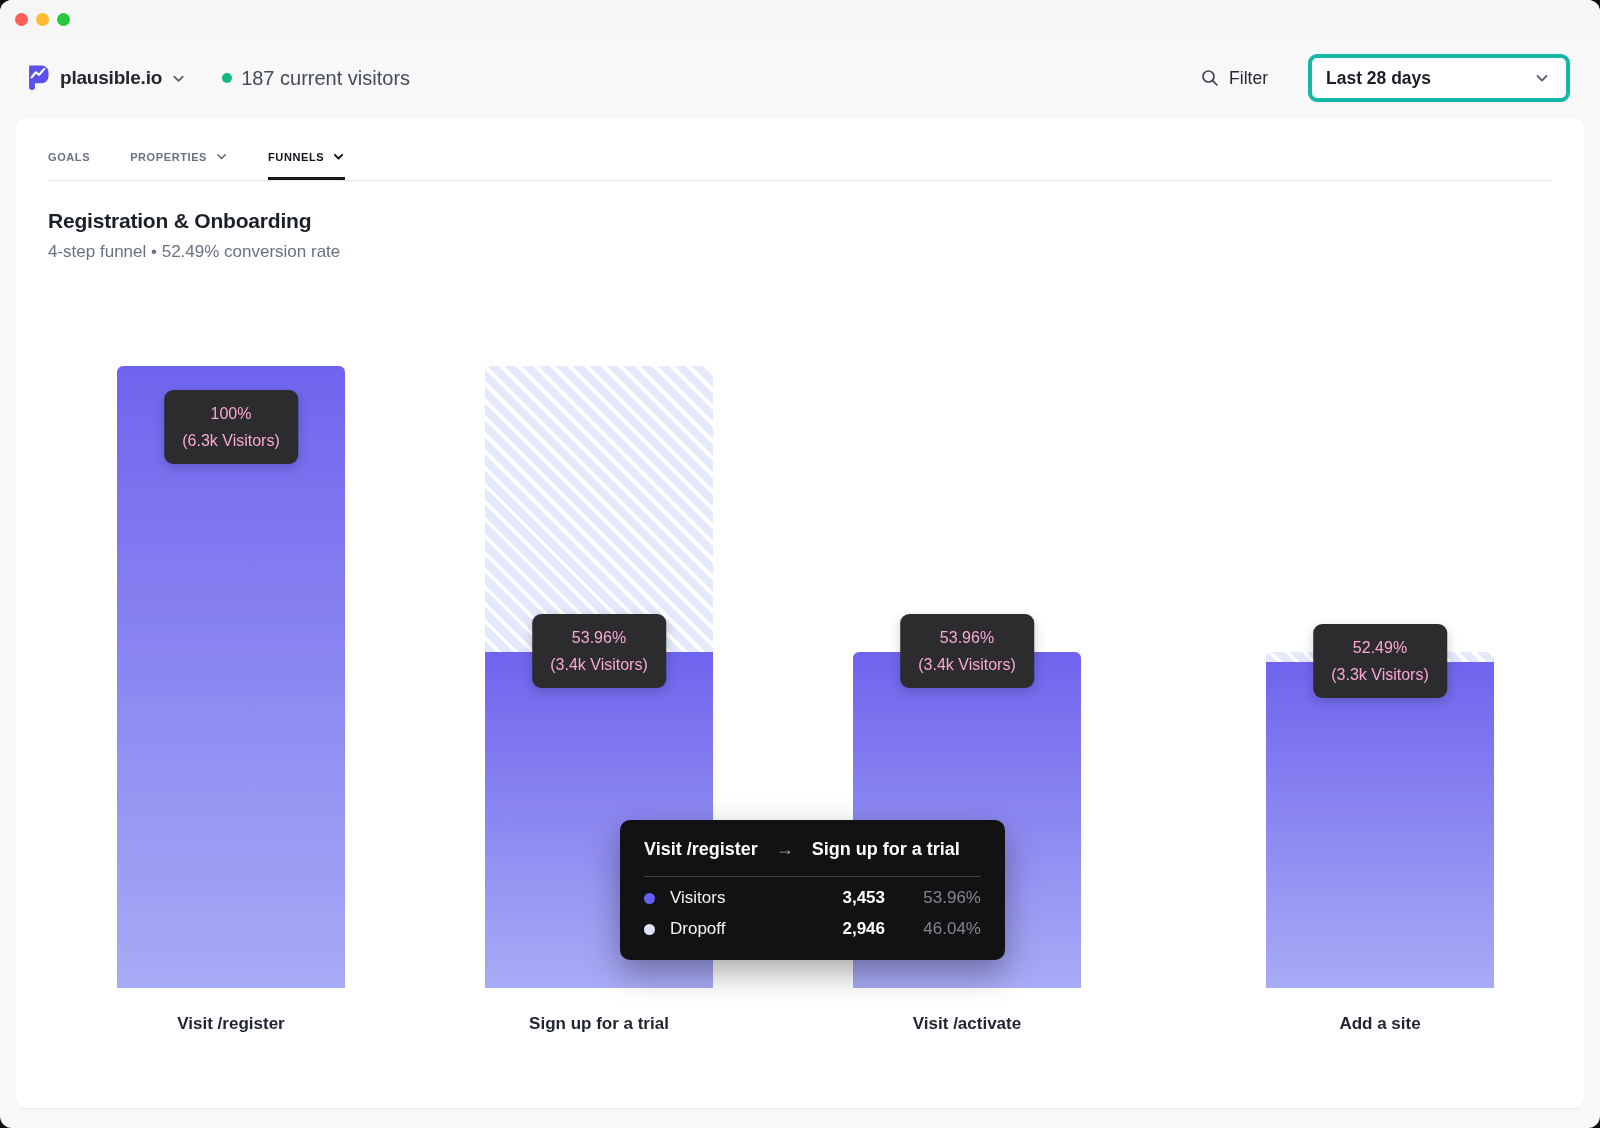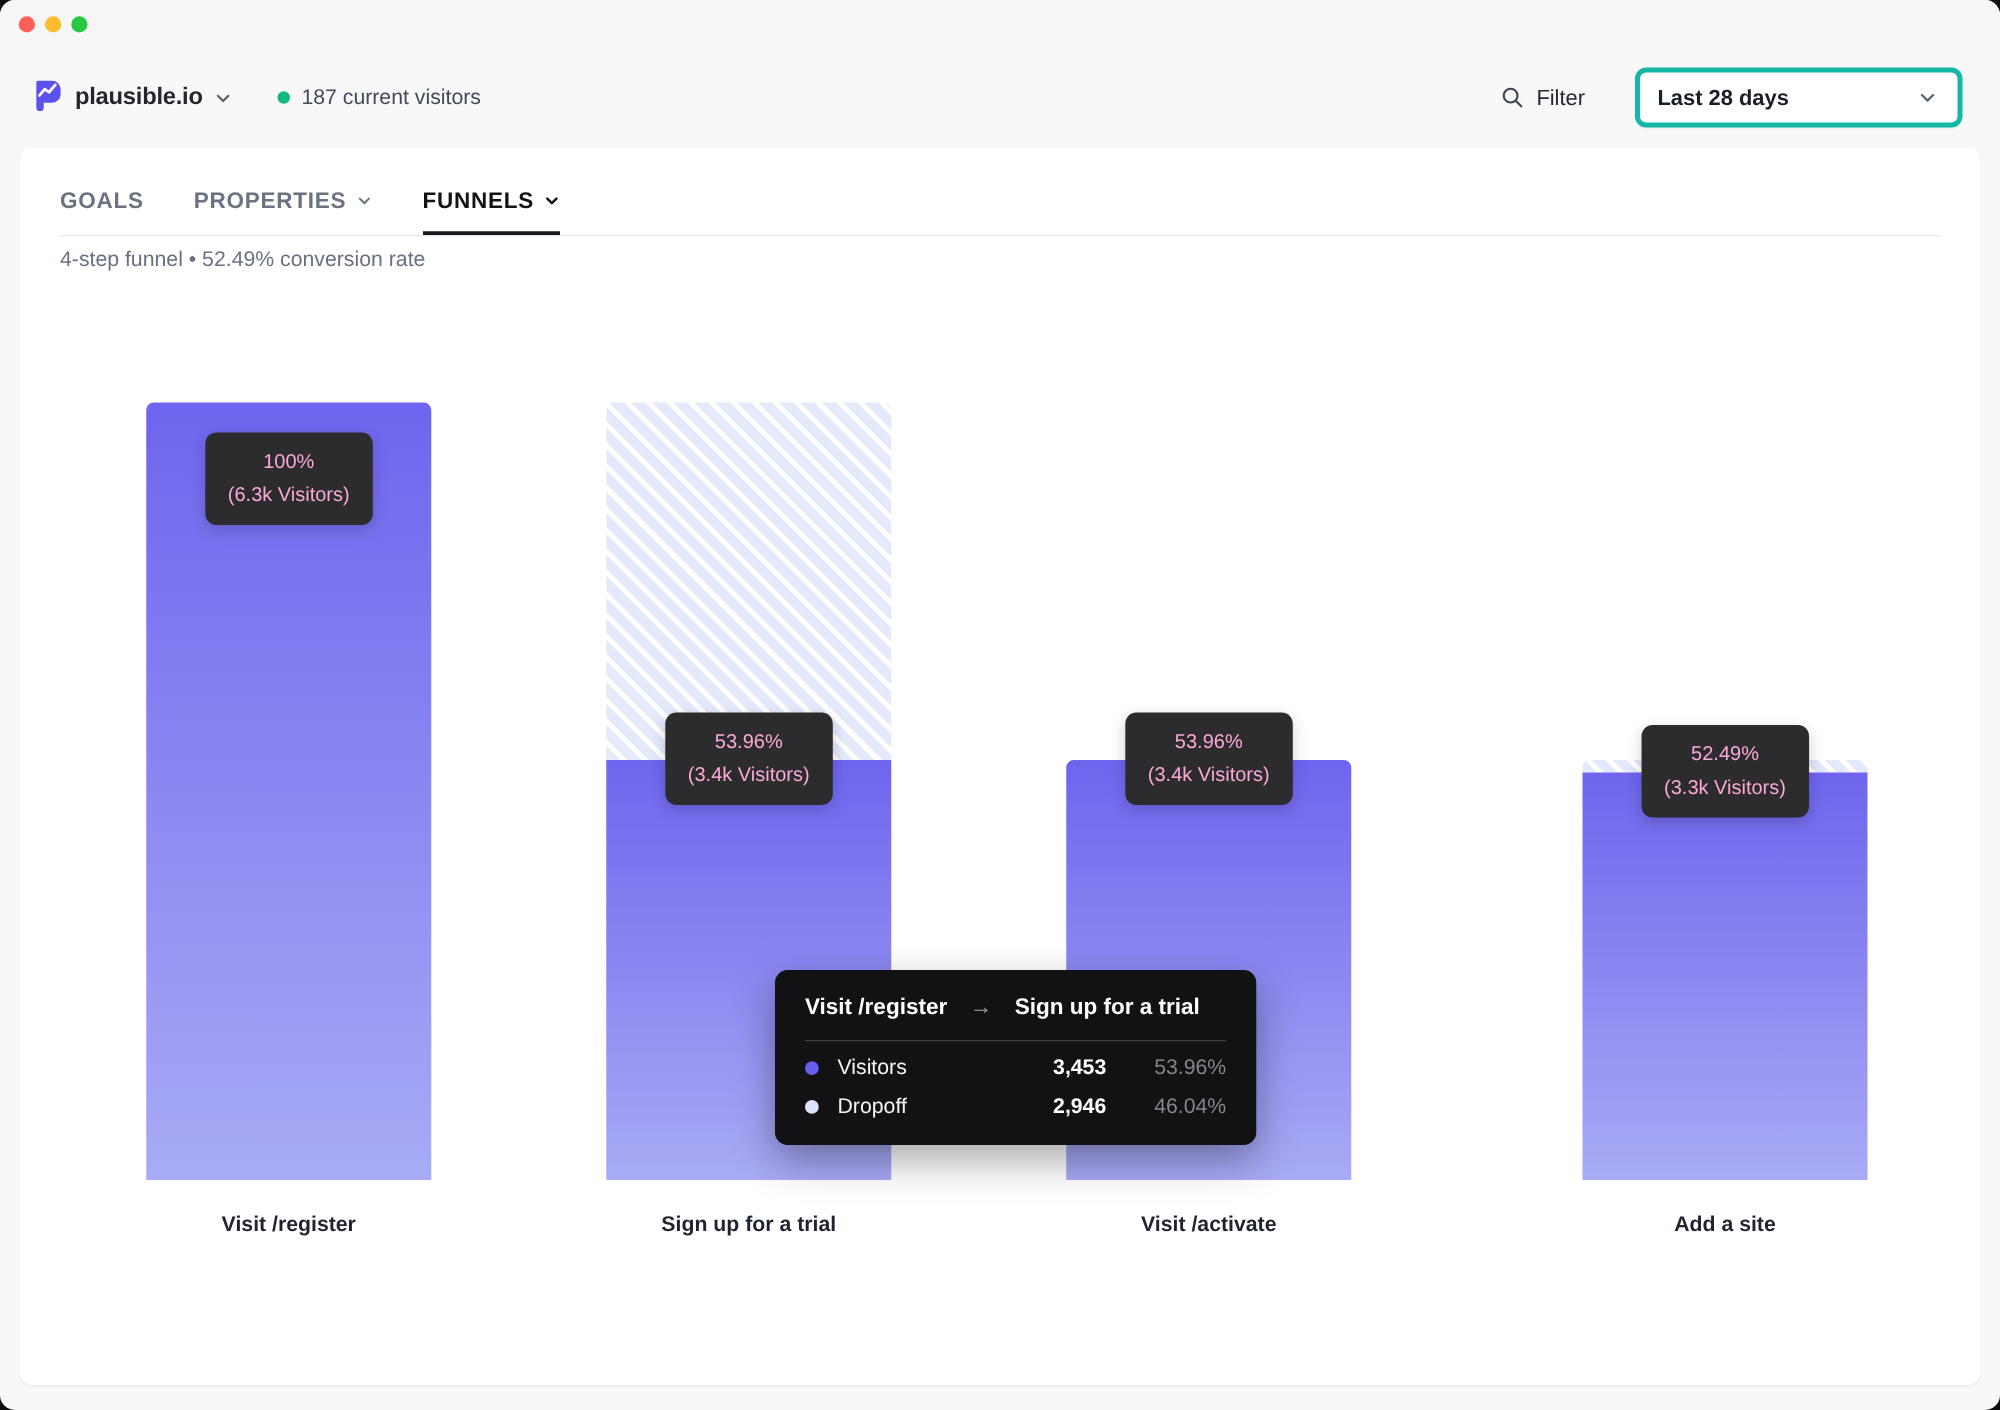--- a/index.html
+++ b/index.html
@@ -32,21 +32,21 @@
     height:80px; flex:0 0 80px;
     display:flex; align-items:center; justify-content:space-between;
     padding:0 30px 0 24px;
   }
   .header-left { display:flex; align-items:center; }
   .site-switcher { display:flex; align-items:center; gap:9px; cursor:pointer; }
   .site-name { font-size:19px; font-weight:700; color:#23262e; letter-spacing:-0.2px; }
   .chev { color:#555b66; display:flex; align-items:center; }
   .visitors { display:flex; align-items:center; gap:9px; margin-left:36px; }
   .live-dot { width:10px; height:10px; border-radius:50%; }
-  .visitors-text { font-size:17px; color:#434b59; }
+  .visitors-text { font-size:20px; color:#434b59; }
   .header-right { display:flex; align-items:center; gap:40px; }
   .filter-btn { display:flex; align-items:center; gap:9px; cursor:pointer; }
   .filter-label { font-size:17.5px; color:#232832; }
   .date-select {
     width:262px; height:48px;
     background:#ffffff;
     border:4px solid #14b8a6;
     border-radius:9px;
     box-shadow:0 1px 2px rgba(16,24,40,0.05);
     display:flex; align-items:center; justify-content:space-between;
@@ -64,21 +64,21 @@
     padding:32px 32px 0 32px;
     position:relative;
     overflow:hidden;
   }
   .tabs {
     display:flex; gap:40px;
     border-bottom:1px solid #e7e8eb;
   }
   .tab {
     display:flex; align-items:center; gap:8px;
-    font-size:18px; font-weight:700; letter-spacing:0.6px;
+    font-size:11px; font-weight:700; letter-spacing:0.6px;
     color:#6b7280;
     padding-bottom:17px;
     cursor:pointer;
   }
   .tab .chev { color:#6b7280; }
   .tab.active { color:#111318; box-shadow:inset 0 -3px 0 #17181b; }
   .tab.active .chev { color:#111318; }
   .funnel-title { margin-top:28px; font-size:21px; font-weight:700; color:#1b1f27; letter-spacing:-0.2px; }
   .funnel-subtitle { margin-top:9px; font-size:17px; color:#697081; }
   
@@ -206,20 +206,21 @@
       <div class="tab active">
         <span>FUNNELS</span>
         <span class="chev">
           <svg width="13" height="13" viewBox="0 0 16 16">
               <path d="M3.5 6l4.5 4.5L12.5 6" stroke="currentColor" stroke-width="2.4" fill="none" stroke-linecap="round" stroke-linejoin="round"></path>
             </svg>
         </span>
       </div>
     </div>
 
+    <div class="funnel-title">Registration &amp; Onboarding</div>
     <div class="funnel-subtitle">4-step funnel • 52.49% conversion rate</div>
 
     <div class="chart">
 
       <div class="step-col" style="left: 69px; width: 228px;">
         <div class="bar-stack">
 
           <div class="bar-solid" style="height: 622px; border-radius: 6px 6px 0px 0px;"></div>
           <div class="bar-badge" style="top: 24px;">
             <div>100%</div>

